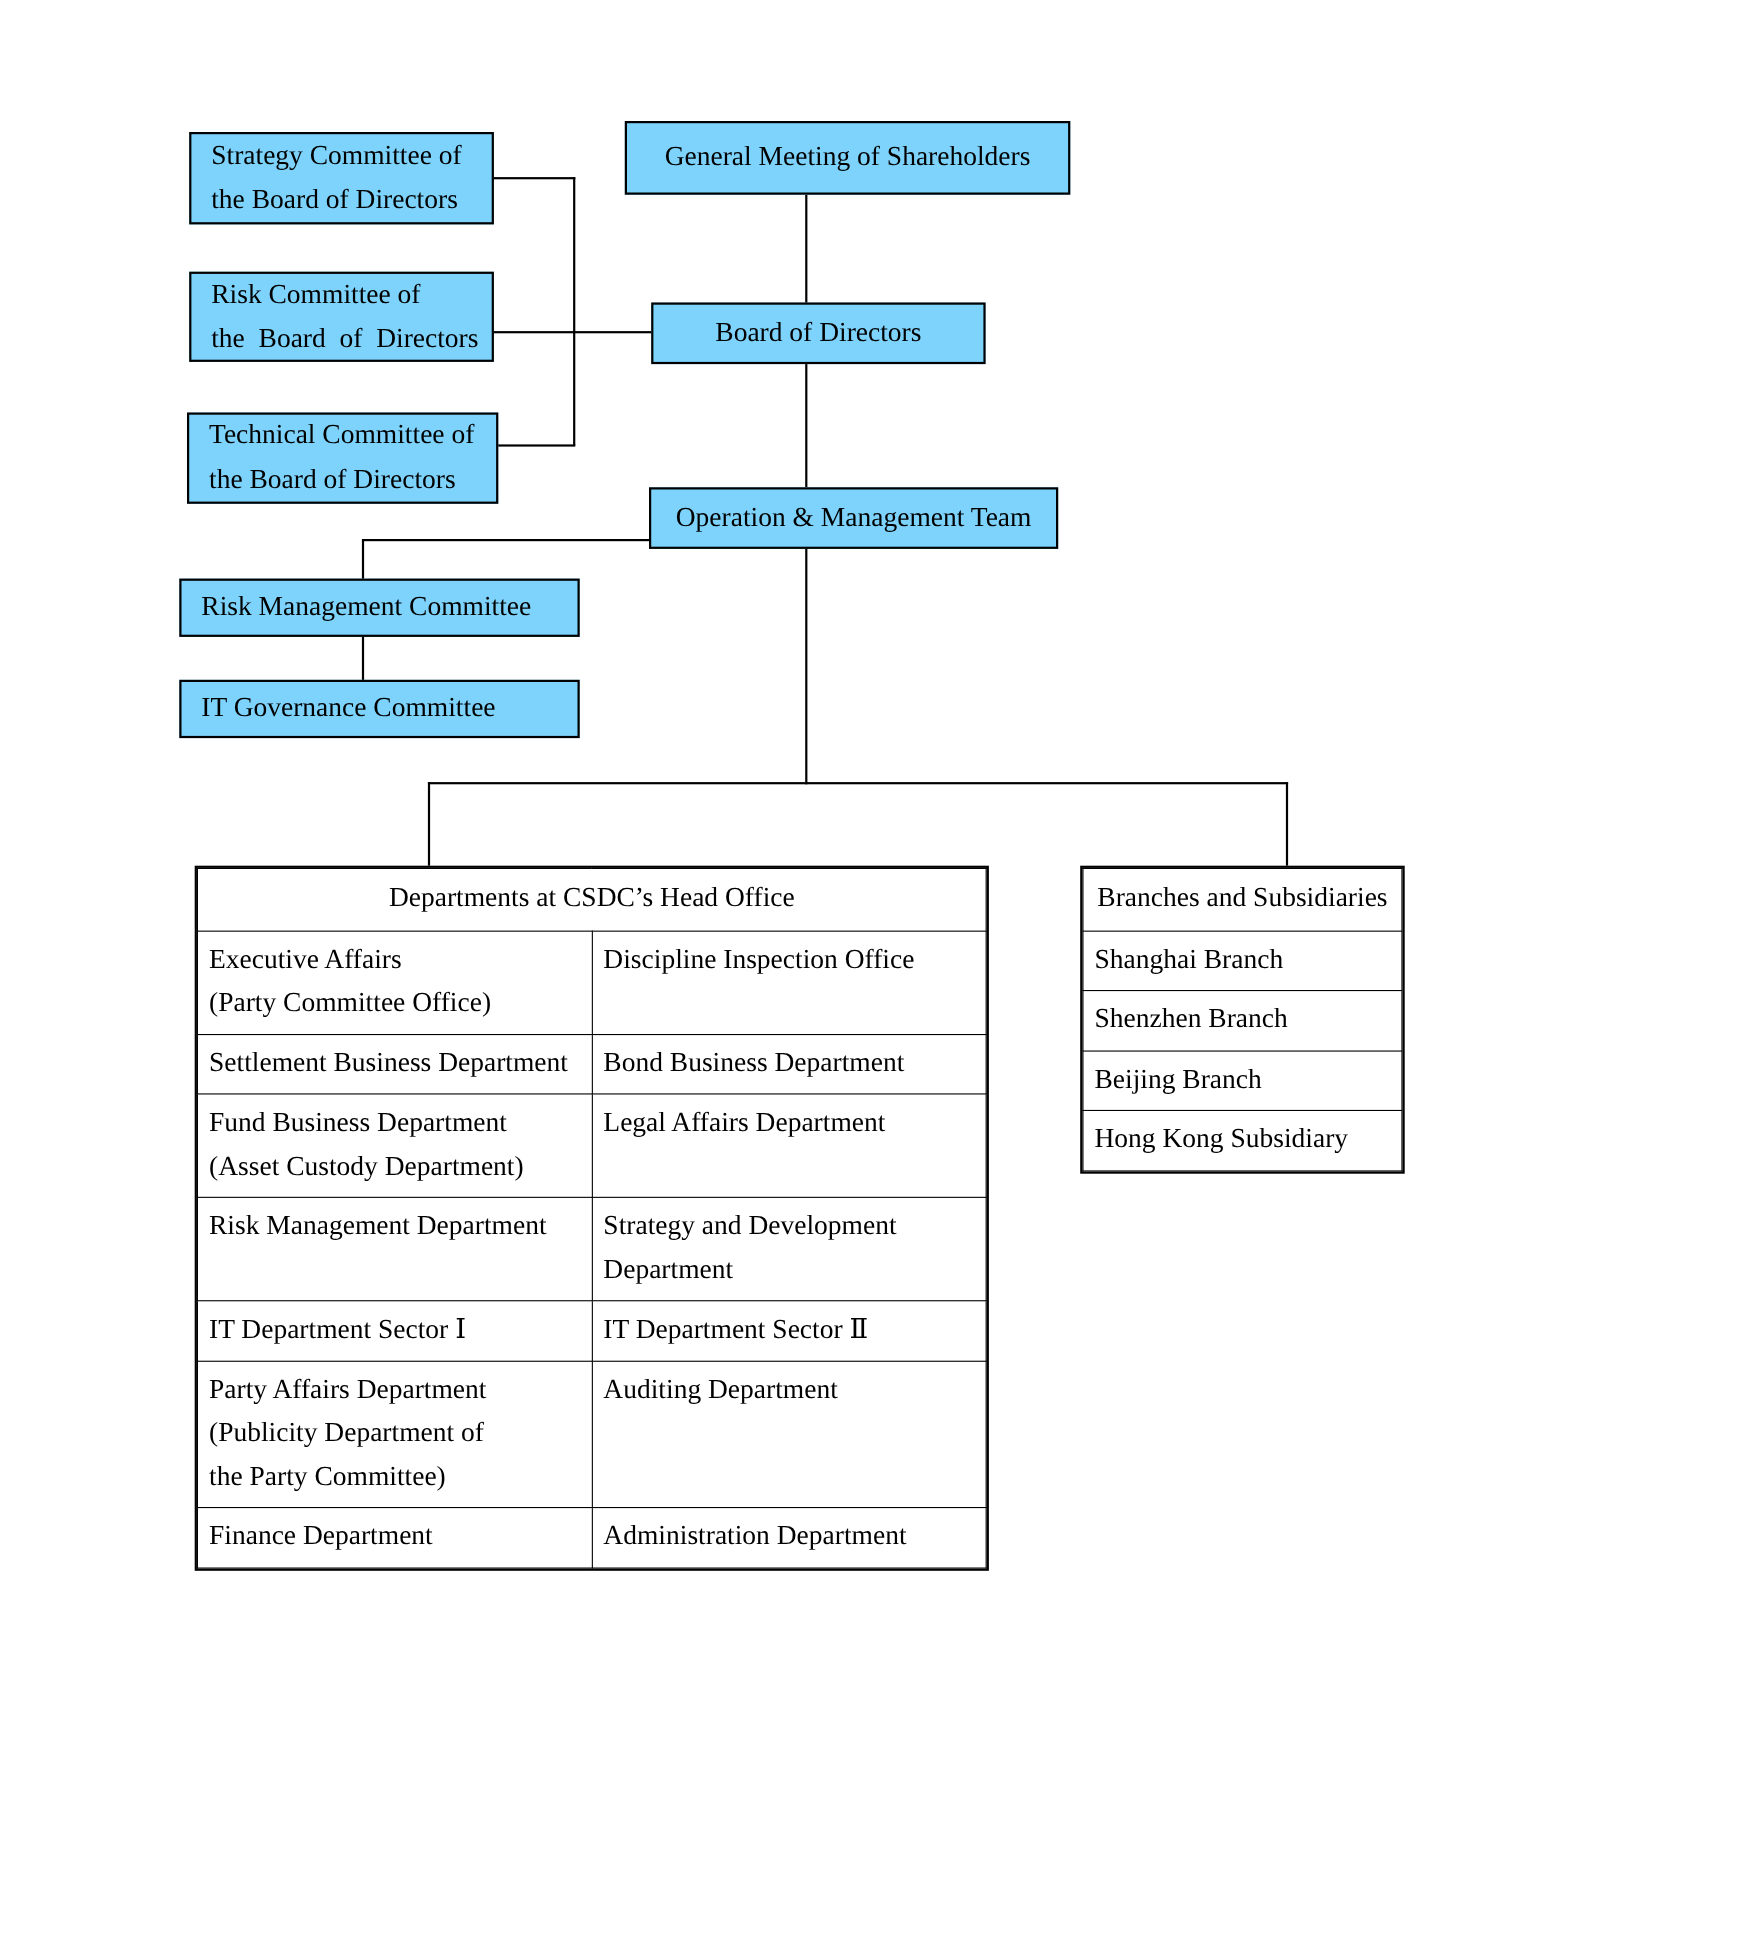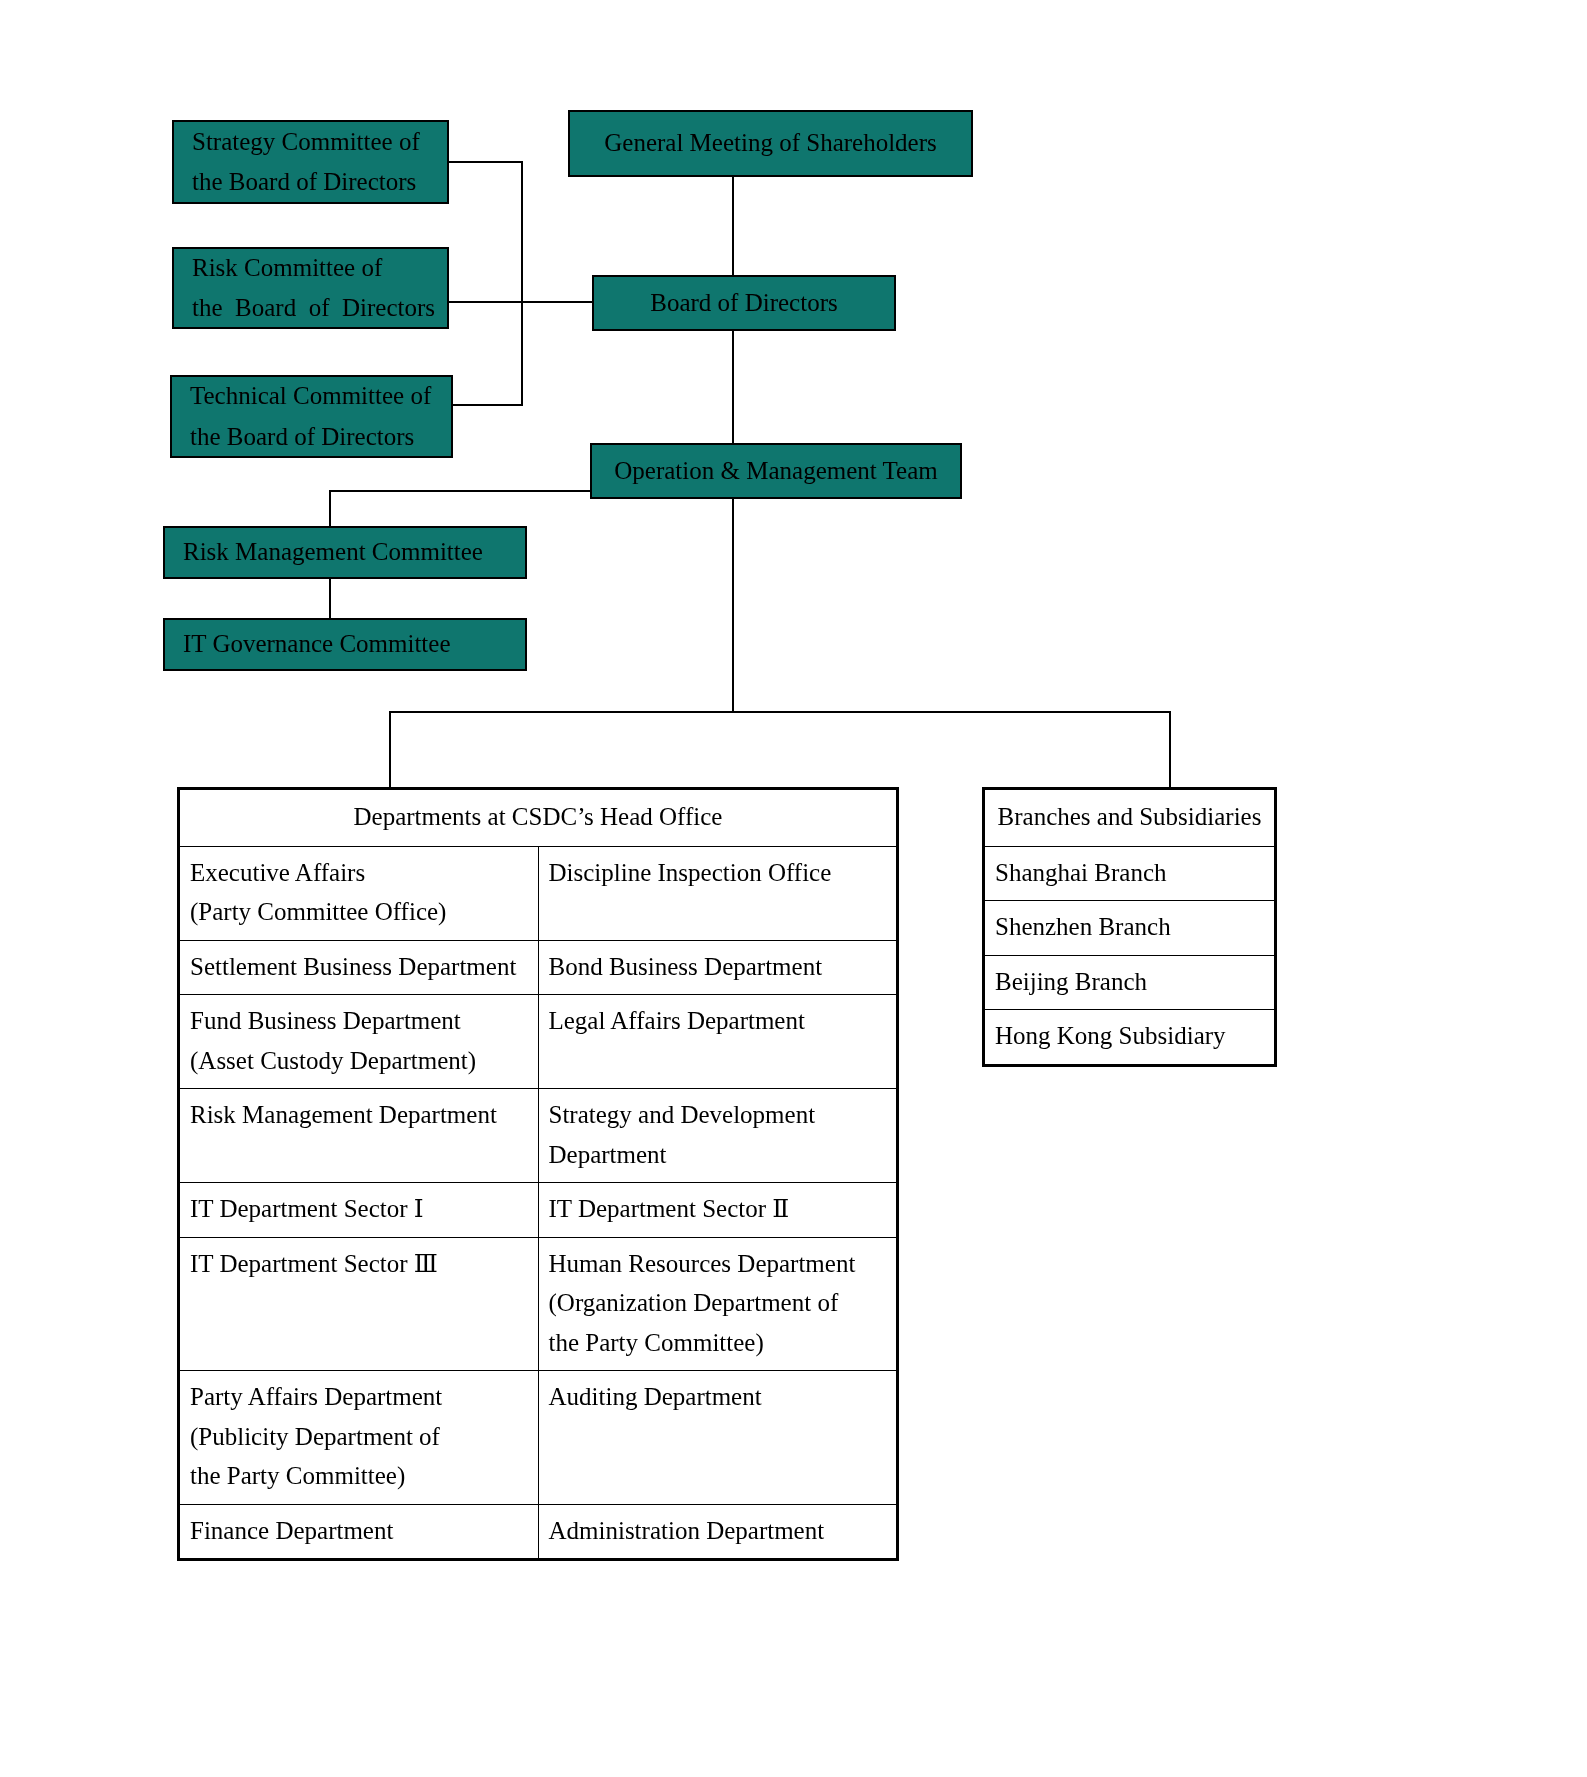--- a/index.html
+++ b/index.html
@@ -17,21 +17,21 @@
     height: 1777px;
     background: #ffffff;
     overflow: hidden;
   }
 
   
   .node {
     position: absolute;
     box-sizing: border-box;
     border: 2px solid #000;
-    background: #0f766e;
+    background: #7dd3fc;
     z-index: 3;
     display: flex;
     flex-direction: column;
     justify-content: center;
   }
   .node .line {
     display: block;
     font-size: 25px;
     line-height: 1.62;
     white-space: pre;
@@ -192,30 +192,20 @@
           <tr>
             <td style="width: 50.7%;">
               <span class="sub">IT Department Sector Ⅰ</span>
             </td>
             <td>
               <span class="sub">IT Department Sector  Ⅱ</span>
             </td>
           </tr>
           <tr>
             <td style="width: 50.7%;">
-              <span class="sub">IT Department Sector  Ⅲ</span>
-            </td>
-            <td>
-              <span class="sub">Human Resources Department</span>
-              <span class="sub">(Organization Department of</span>
-              <span class="sub">the Party Committee)</span>
-            </td>
-          </tr>
-          <tr>
-            <td style="width: 50.7%;">
               <span class="sub">Party Affairs Department</span>
               <span class="sub">(Publicity Department of</span>
               <span class="sub">the Party Committee)</span>
             </td>
             <td>
               <span class="sub">Auditing Department</span>
             </td>
           </tr>
           <tr>
             <td style="width: 50.7%;">

